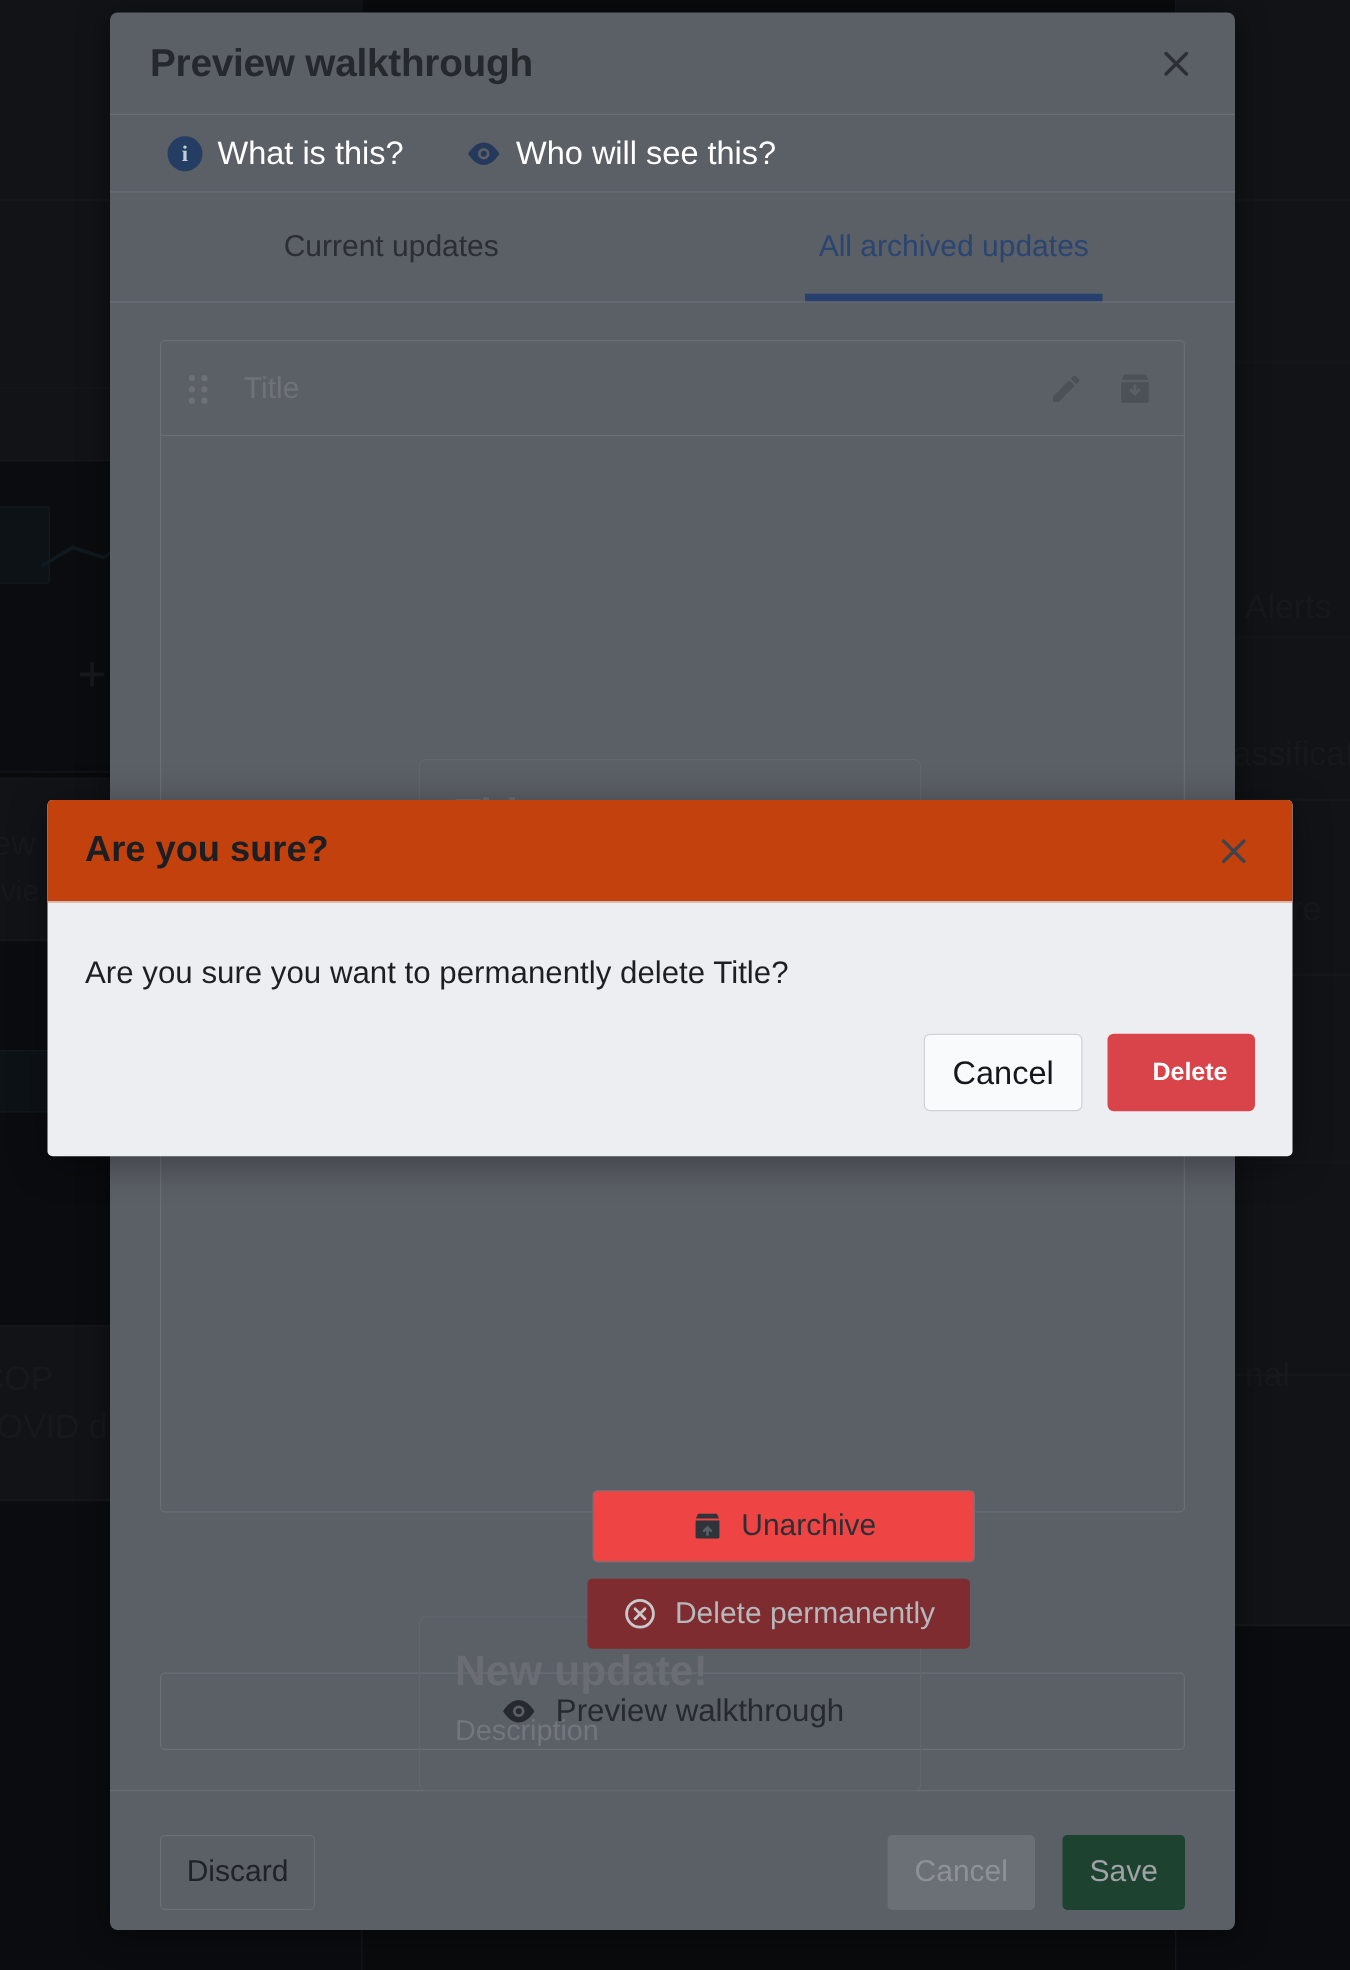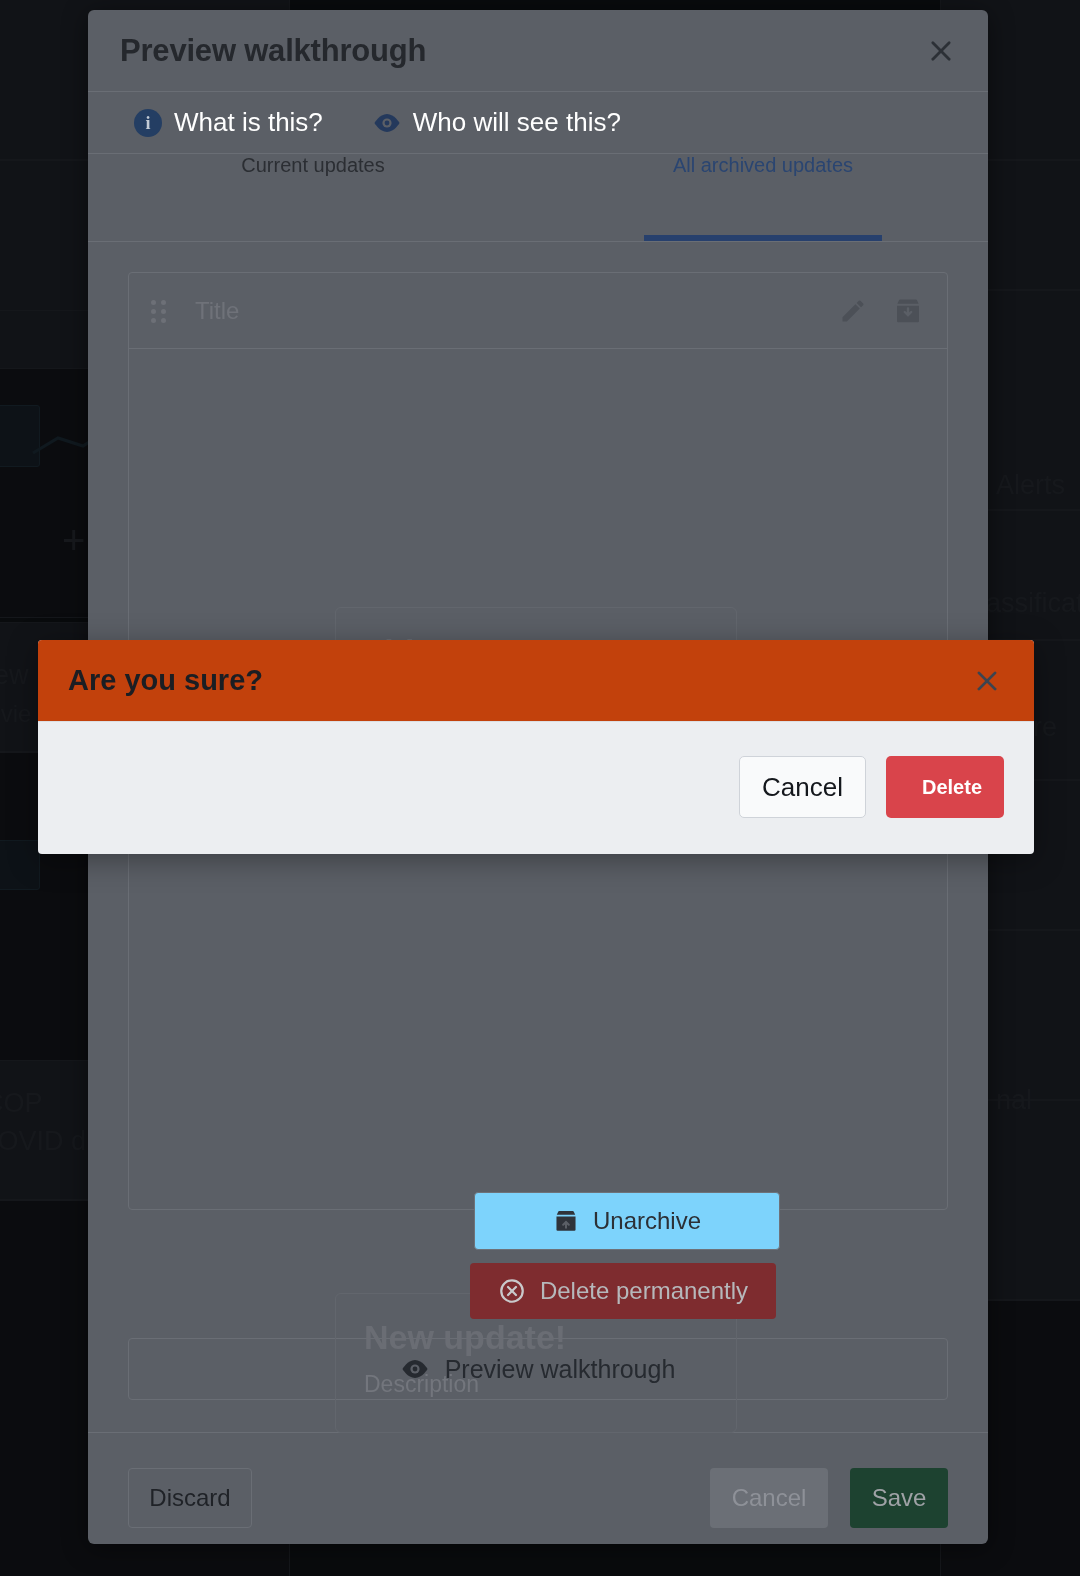--- a/index.html
+++ b/index.html
@@ -122,22 +122,23 @@
   .icon-eye-dark { color: #24395c; display:flex; align-items:center; }
 
   .wt-tabs {
     height: 88px;
     display: flex;
     border-bottom: 1px solid #6a6e75;
   }
   .wt-tab {
     flex: 1;
     display: flex;
+    align-items: center;
     justify-content: center;
-    font-size: 20px;
+    font-size: 24px;
     color: #2b2e33;
     position: relative;
     cursor: pointer;
   }
   .wt-tab.active { color: #2a4571; }
   .wt-tab.active::after {
     content: "";
     position: absolute;
     left: 50%;
     transform: translateX(-50%);
@@ -218,21 +219,21 @@
     color: #73767d;
   }
 
   
   .float-unarchive {
     position: absolute;
     width: 306px;
     height: 58px;
     border: 1px solid #6e7279;
     border-radius: 4px;
-    background: #7dd3fc;
+    background: #ef4444;
     display: flex;
     align-items: center;
     justify-content: center;
     gap: 14px;
     font-size: 24px;
     color: #2c3036;
     cursor: pointer;
   }
   .float-delete {
     position: absolute;
@@ -574,17 +575,20 @@
 <div id="confirm-dialog">
   <div class="cd-header">
     <div class="cd-title">Are you sure?</div>
     <div class="cd-close">
       <svg width="30" height="30" viewBox="0 0 24 24" fill="none" stroke="currentColor" stroke-width="2.2" stroke-linecap="round">
         <line x1="5.5" y1="5.5" x2="18.5" y2="18.5"></line>
           <line x1="18.5" y1="5.5" x2="5.5" y2="18.5"></line>
       </svg>
     </div>
   </div>
+  <div class="cd-body">
+    <div class="cd-message">Are you sure you want to permanently delete Title?</div>
+  </div>
   <div class="cd-actions">
     <button class="cd-btn-cancel">Cancel</button>
     <button class="cd-btn-delete">Delete</button>
   </div>
 </div>
 
 </body></html>

